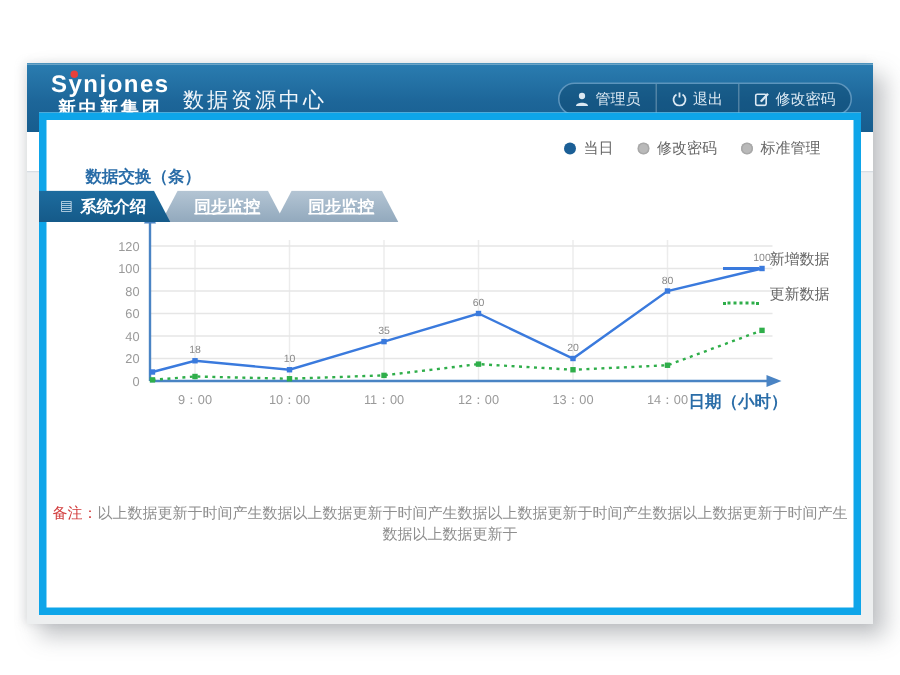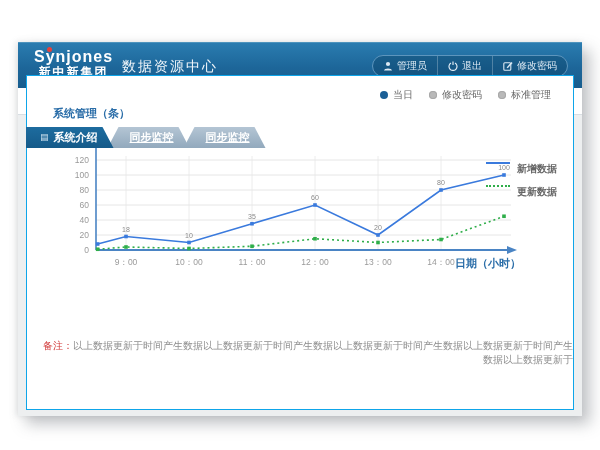--- a/index.html
+++ b/index.html
@@ -39,38 +39,38 @@
   .tab { height:21px; display:flex; align-items:center; gap:5px; padding:0 16px 0 14px;
     font-size:11px; font-weight:bold; color:#fff; cursor:pointer; margin-right:-6px;
     clip-path:polygon(0 0, calc(100% - 11px) 0, 100% 100%, 0 100%); }
   .tab.active { background:linear-gradient(#1d6c9f,#155a89); z-index:3; }
   .tab.inactive { background:linear-gradient(#b4c5d4,#92a9bd); z-index:1;
     clip-path:polygon(11px 0, calc(100% - 11px) 0, 100% 100%, 0 100%); padding-left:22px;text-decoration:underline; }
   .tab .tab-icon { font-size:9px; line-height:1; color:#cfe2ef; }
 
   
   .panel { position:absolute; left:8px; right:8px; top:33px; bottom:6px;
-    background:#fff; border:1px solid #0ea5e9; }
+    background:#fff; border:5px solid #0ea5e9; }
 
   .range-legend { position:absolute; right:22px; top:12px; display:flex; gap:16px; }
   .range-option { display:flex; align-items:center; gap:5px; font-size:10px; color:#666; cursor:pointer; }
   .range-option .dot { width:8px; height:8px; border-radius:50%; background:#b9b9b9;
     box-shadow:inset 0 0 0 1px #a8a8a8; }
   .range-option.selected .dot { background:#1b5f96; box-shadow:none; }
 
   .y-title { position:absolute; left:26px; top:30px; font-size:11px; font-weight:bold; color:#2a6da8; }
 
   .chart-wrap { position:absolute; left:14px; top:48px; }
   .line-legend { position:absolute; right:16px; top:86px; display:flex; flex-direction:column; gap:9px; }
-  .legend-item { display:flex; align-items:flex-start; gap:7px; font-size:10px; color:#666;font-weight:bold; }
+  .legend-item { display:flex; align-items:flex-end; gap:7px; font-size:10px; color:#666; }
   .legend-sample { width:24px; border-top-width:2px; height:0; }
   .legend-sample.solid  { border-top-style:solid;  border-top-color:#3a7add; }
   .legend-sample.dotted { border-top-style:dotted; border-top-color:#2fae4a; }
 
-  .note { position:absolute; left:10px; right:0; bottom:42px; text-align:right; font-size:10px; color:#8e8e8e; }
+  .note { position:absolute; left:0; right:0; bottom:42px; text-align:center; font-size:10px; color:#8e8e8e; }
   .note .note-prefix { color:#d23c3c; }
 </style>
 </head>
 <body>
 
 <div class="window">
 
   <div class="header">
     <div class="logo">
       <div class="brand">
@@ -143,21 +143,21 @@
       <div class="range-option">
         <span class="dot"></span>
         <span>修改密码</span>
       </div>
       <div class="range-option">
         <span class="dot"></span>
         <span>标准管理</span>
       </div>
     </div>
 
-    <div class="y-title">系统管理（条）</div>
+    <div class="y-title">数据交换（条）</div>
 
     <div class="chart-wrap">
       <svg width="490" height="168" viewBox="0 0 490 168">
           <line x1="85" y1="32" x2="85" y2="126" stroke="#ececec" stroke-width="1"></line>
           <text x="85" y="141" fill="#9a9a9a" font-size="8.5" text-anchor="middle">9：00</text>
           <line x1="148" y1="32" x2="148" y2="126" stroke="#ececec" stroke-width="1"></line>
           <text x="148" y="141" fill="#9a9a9a" font-size="8.5" text-anchor="middle">10：00</text>
           <line x1="211" y1="32" x2="211" y2="126" stroke="#ececec" stroke-width="1"></line>
           <text x="211" y="141" fill="#9a9a9a" font-size="8.5" text-anchor="middle">11：00</text>
           <line x1="274" y1="32" x2="274" y2="126" stroke="#ececec" stroke-width="1"></line>

